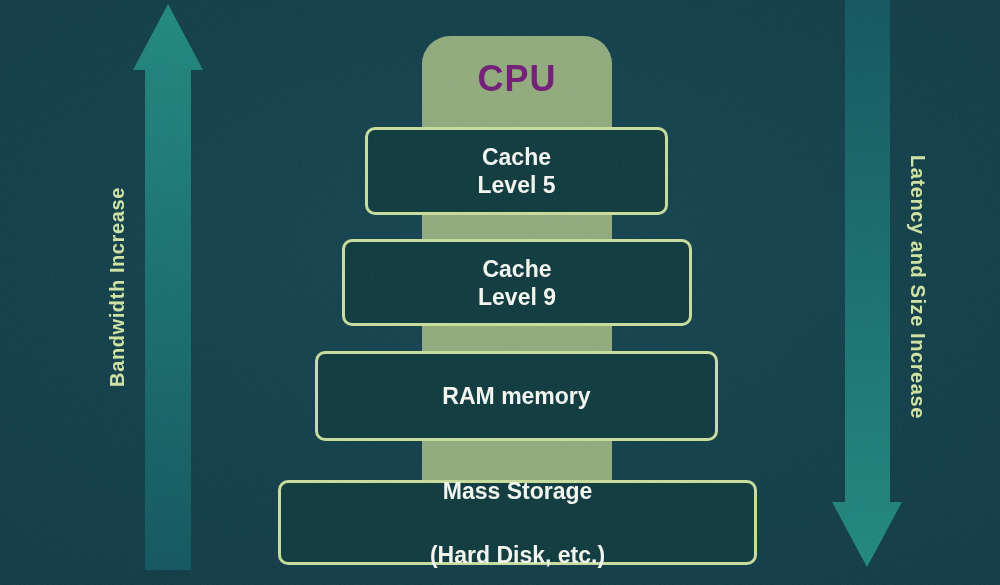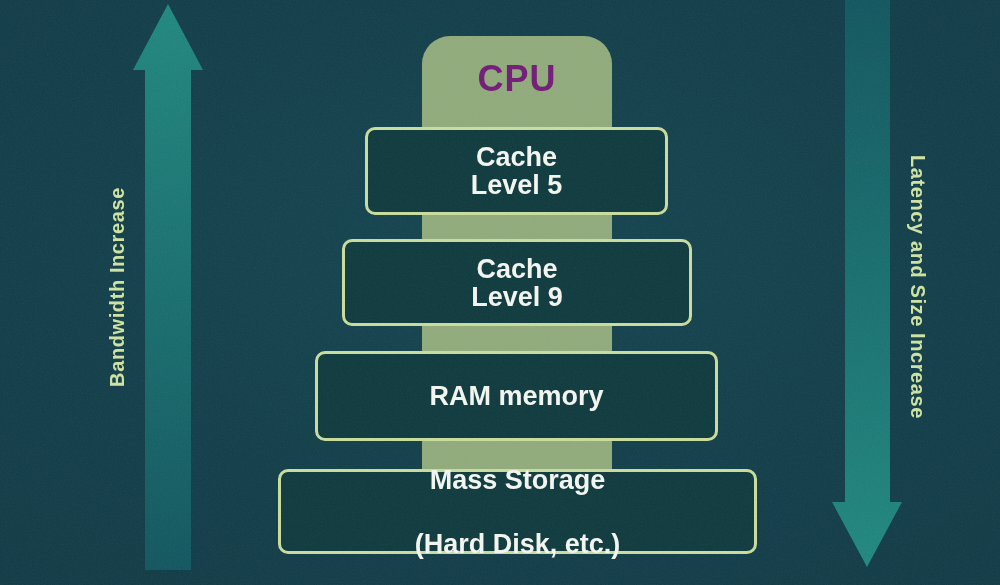--- a/index.html
+++ b/index.html
@@ -79,29 +79,29 @@
     box-sizing: border-box;
     background: #0c383c;
     border: 3px solid #c6db9a;
     border-radius: 10px;
     display: flex;
     flex-direction: column;
     justify-content: center;
     align-items: center;
     text-align: center;
     color: #f2f4ee;
-    font-size: 27px;
+    font-size: 23px;
     font-weight: 600;
     line-height: 28px;
     z-index: 4;
   }
   .box-l1 { left: 365px; top: 127px; width: 303px; height: 88px; }
   .box-l2 { left: 342px; top: 239px; width: 350px; height: 87px; }
   .box-ram { left: 315px; top: 351px; width: 403px; height: 90px; }
-  .box-mass { left: 278px; top: 469px; width: 479px; height: 85px; gap: 36px; }
+  .box-mass { left: 278px; top: 480px; width: 479px; height: 85px; gap: 36px; }
   .level-line { display: block; }
 </style>
 </head>
 <body>
 
 <div class="stage">
 
   <svg class="arrow-svg arrow-up" width="70" height="566" viewBox="0 0 70 566" aria-hidden="true">
     <defs>
       <linearGradient id="gradUp" x1="0" y1="0" x2="0" y2="1">

